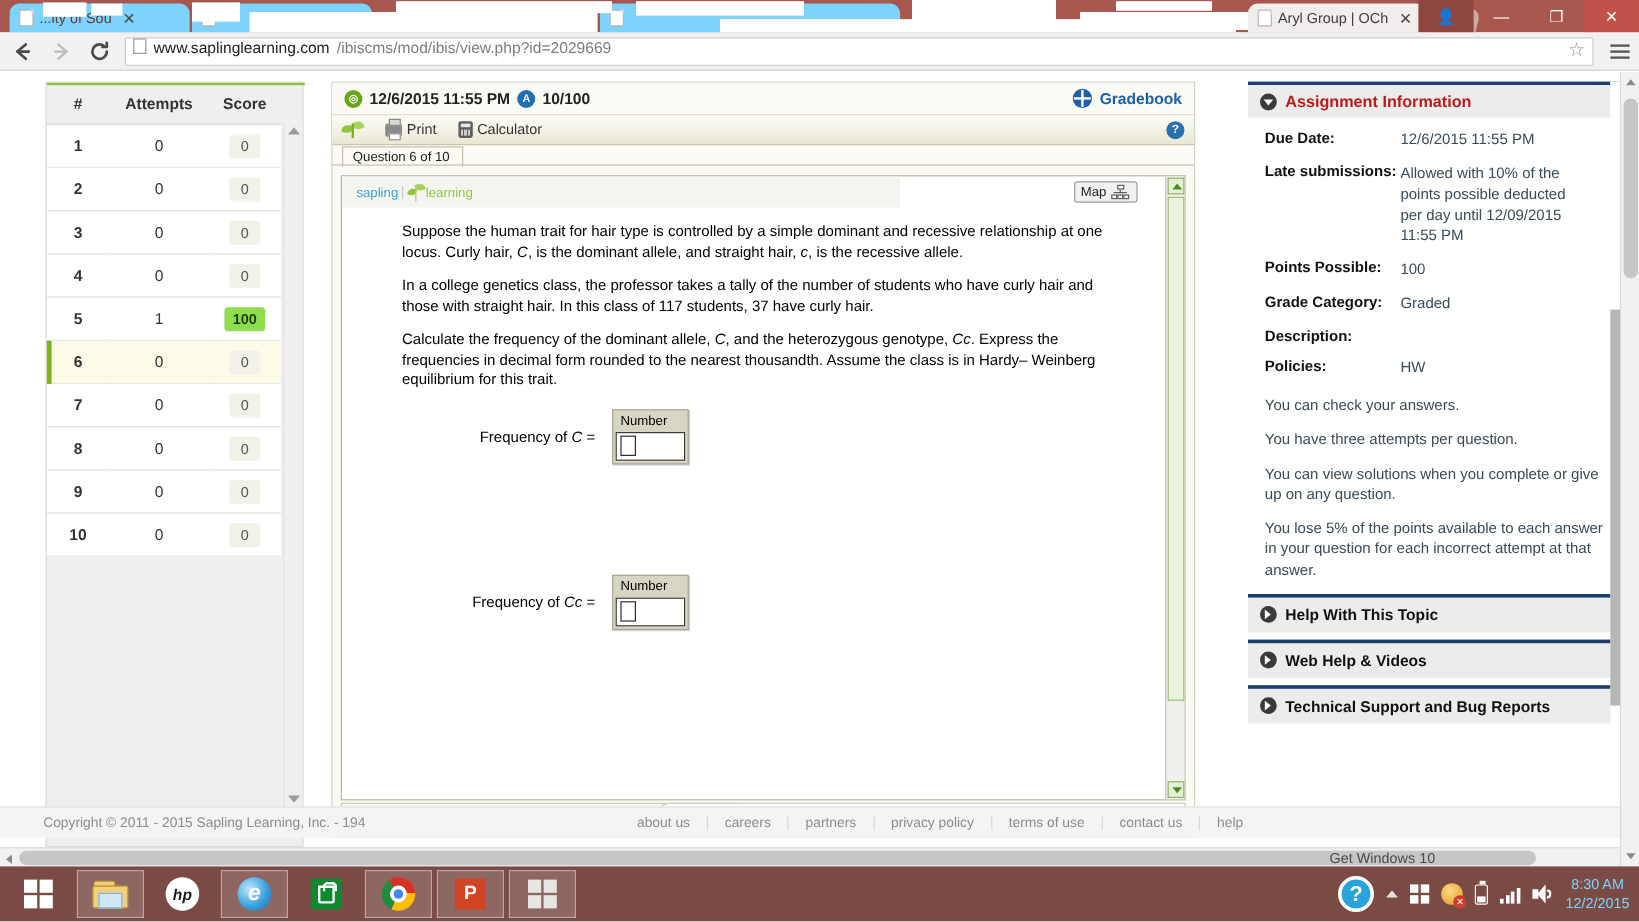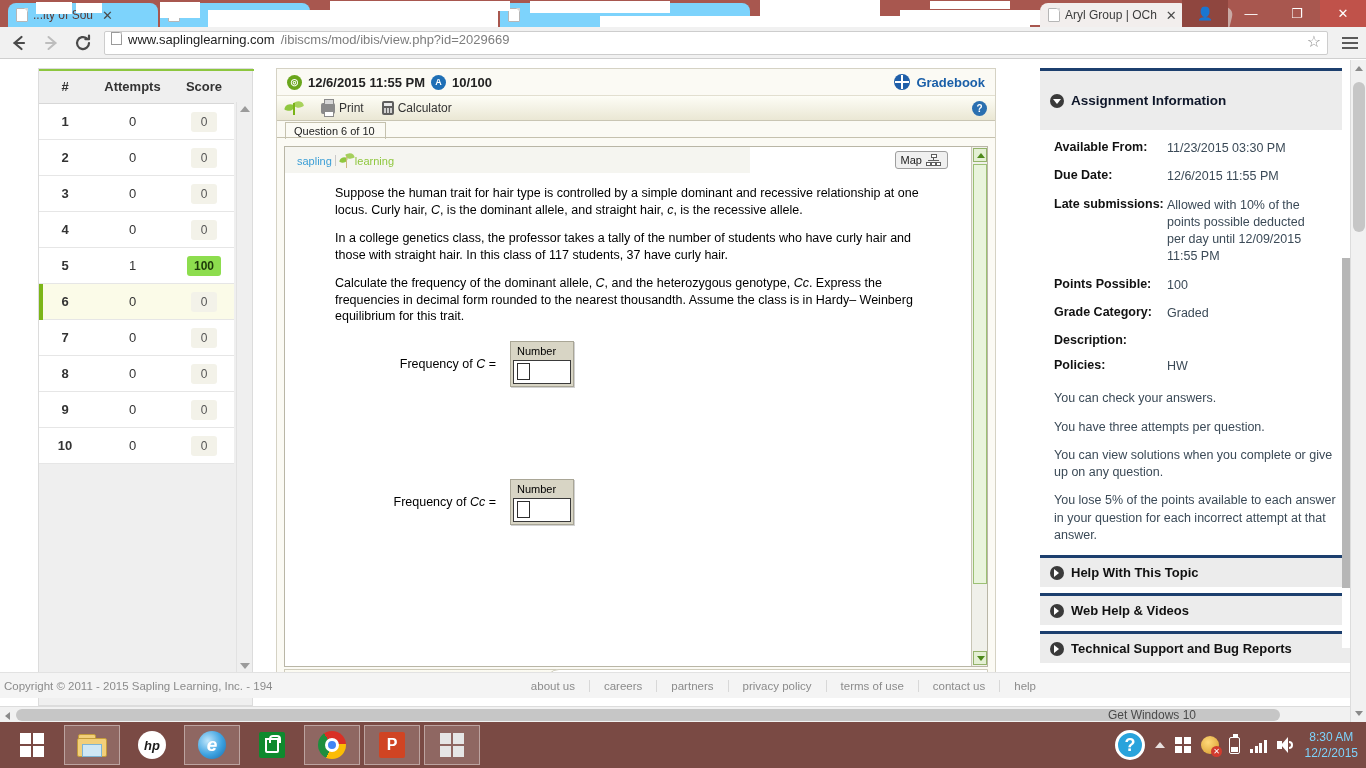--- a/index.html
+++ b/index.html
@@ -245,21 +245,21 @@
   .ic.check{ background:#fff; border:2px solid #3f9b21; color:#3f9b21; font-size:8px;}
   .exit-ic { width:13px;height:13px;background:#c0392b;border-radius:2px;position:relative;flex:none;}
   .exit-ic::after{content:"";position:absolute;left:3px;top:3px;width:0;height:0;
     border-top:3px solid transparent;border-bottom:3px solid transparent;border-left:6px solid #fff;}
 
   
   .info { position:absolute; left:1040px; top:8px; width:310px; height:638px; background:#fff; }
   .info-topline{ height:3px; background:#1c3f6e; }
   .acc-head {
     background:#ececec; display:flex; align-items:center; gap:7px;
-    padding:22px 10px; font-size:13.5px; font-weight:bold; color:#0f172a;
+    padding:6px 10px; font-size:13.5px; font-weight:bold; color:#b91c1c;
   }
   .acc-dot { width:14px;height:14px;border-radius:50%;background:#3a3a3a;position:relative;flex:none;}
   .acc-dot .chev{position:absolute;left:3px;top:5px;width:0;height:0;
     border-left:4px solid transparent;border-right:4px solid transparent;border-top:5px solid #fff;}
   .acc-dot .chevr{position:absolute;left:4px;top:3px;width:0;height:0;
     border-top:4px solid transparent;border-bottom:4px solid transparent;border-left:5px solid #fff;}
   .info-body { padding:10px 12px 0 14px; }
   .inf-row { display:flex; margin-bottom:11px; font-size:12.5px; }
   .inf-k { width:113px; font-weight:bold; color:#111; flex:none; }
   .inf-v { color:#3b4a57; line-height:1.38; }
@@ -278,21 +278,21 @@
   .page-vscroll { position:absolute; right:0; top:60px; width:16px; height:662px; background:#f1f1f1; border-left:1px solid #dcdcdc;}
   .page-vscroll .thumb { position:absolute; left:2px; top:22px; width:12px; height:150px; background:#c6c6c6; border-radius:6px;}
   .pv-arrow{ position:absolute; left:4px; width:0;height:0;}
   .pv-arrow.up{ top:6px; border-left:4px solid transparent;border-right:4px solid transparent;border-bottom:5px solid #8a8a8a;}
   .pv-arrow.down{ bottom:6px; border-left:4px solid transparent;border-right:4px solid transparent;border-top:5px solid #8a8a8a;}
 
   
   .site-footer {
     position:absolute; left:0; bottom:24px; width:1350px; height:26px;
     background:#f4f4f4; border-top:1px solid #e2e2e2;
-    display:flex; align-items:center; font-size:11.5px; color:#8b8b8b;
+    display:flex; align-items:center; font-size:11.5px; color:#8b8b8b;padding-left:32px;
   }
   .copyright { padding-left:4px; }
   .footer-links { margin-left:auto; display:flex; align-items:center; padding-right:300px; }
   .footer-links a { color:#8b8b8b; text-decoration:none; padding:0 14px; border-left:1px solid #d8d8d8; }
   .footer-links a:first-child { border-left:none; }
 
   .page-hscroll {
     position:absolute; left:0; bottom:0; width:1366px; height:16px; background:#f1f1f1;
     border-top:1px solid #dcdcdc;
   }
@@ -644,24 +644,20 @@
 
     <div class="info">
       <div class="info-topline"></div>
       <div class="acc-head">
         <span class="acc-dot">
               <span class="chev"></span>
             </span>
         <span>Assignment Information</span>
       </div>
       <div class="info-body">
-        <div class="inf-row">
-          <span class="inf-k">Available From:</span>
-          <span class="inf-v">11/23/2015 03:30 PM</span>
-        </div>
         <div class="inf-row">
           <span class="inf-k">Due Date:</span>
           <span class="inf-v">12/6/2015 11:55 PM</span>
         </div>
         <div class="inf-row">
           <span class="inf-k">Late submissions:</span>
           <span class="inf-v" style="width:150px;">Allowed with 10% of the points possible deducted per day until 12/09/2015 11:55 PM</span>
         </div>
         <div class="inf-row">
           <span class="inf-k">Points Possible:</span>

